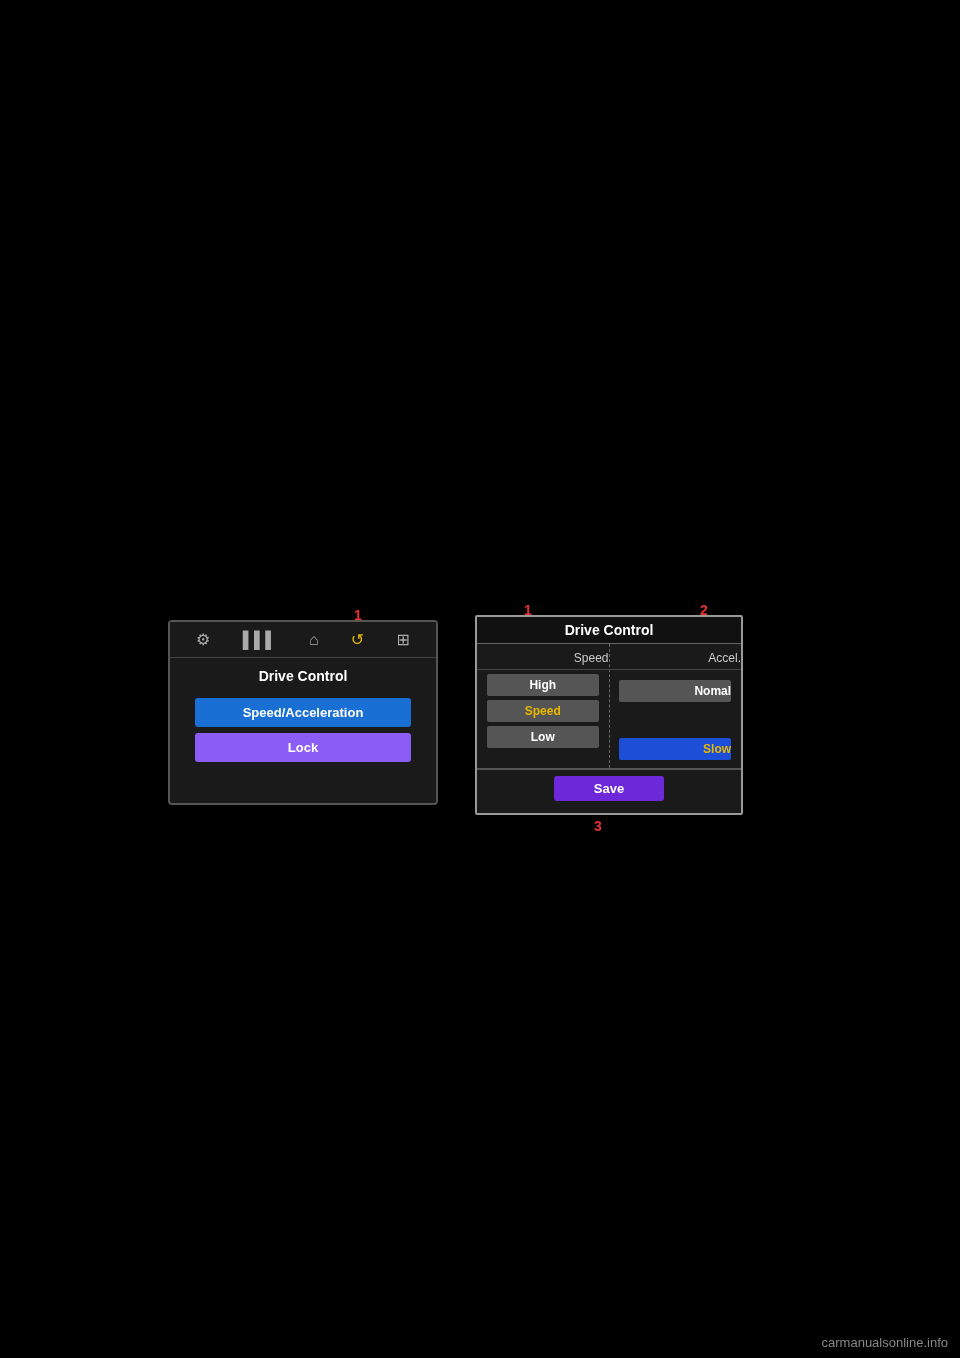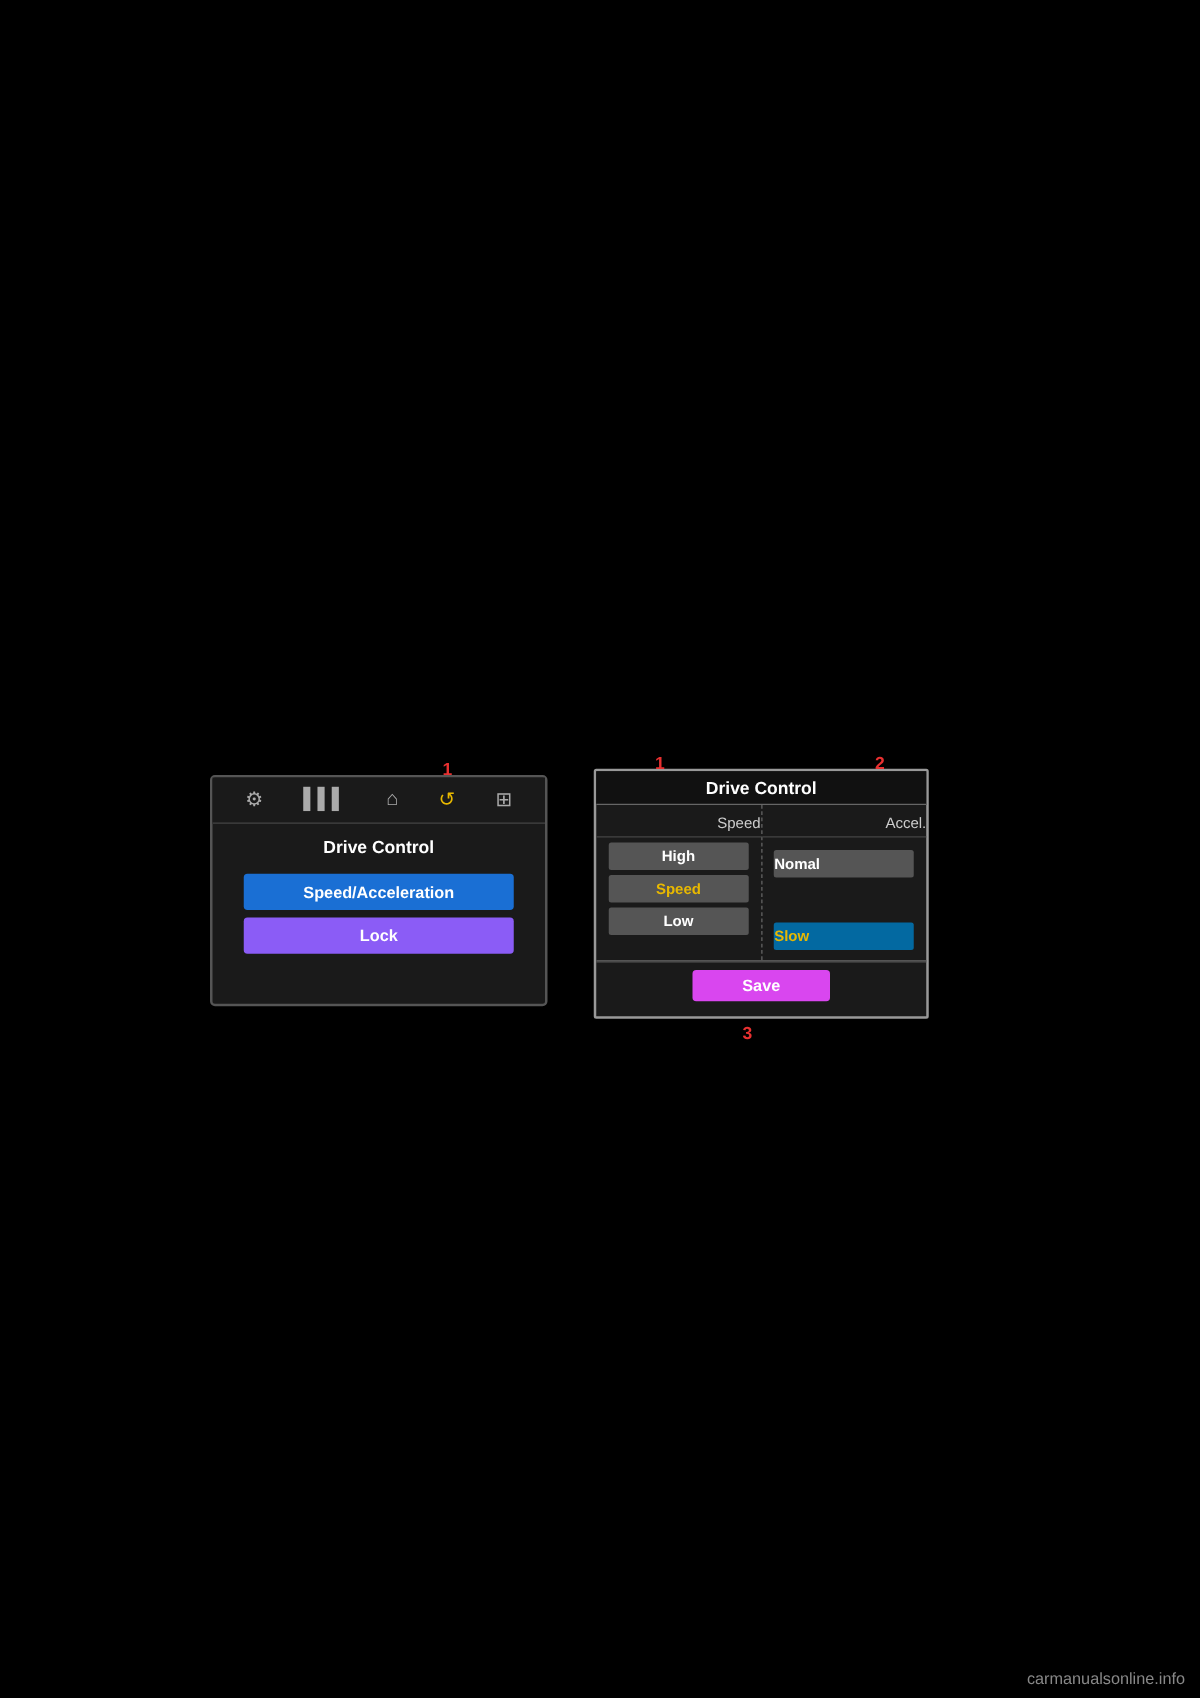--- a/index.html
+++ b/index.html
@@ -160,50 +160,50 @@
 
     .speed-low {
       background: #555;
       color: #fff;
     }
 
     .accel-option {
       display: block;
       width: 85%;
       margin: 4px auto;
-      text-align: left;
+      text-align: right;
       padding: 4px 0;
       border-radius: 2px;
       font-size: 12px;
       font-weight: bold;
       cursor: pointer;
     }
 
     .accel-normal {
       background: #555;
       color: #fff;
     }
 
     .accel-slow {
-      background: #0369a1;
+      background: #1d4ed8;
       color: #e8b800;
     }
 
     .accel-spacer {
       height: 28px;
     }
 
     .right-panel-save {
       text-align: center;
       padding: 6px 0;
       border-top: 1px solid #555;
     }
 
     .save-btn {
-      background: #d946ef;
+      background: #6d28d9;
       color: #fff;
       font-size: 13px;
       font-weight: bold;
       border: none;
       border-radius: 3px;
       padding: 5px 40px;
       cursor: pointer;
     }
 
     

